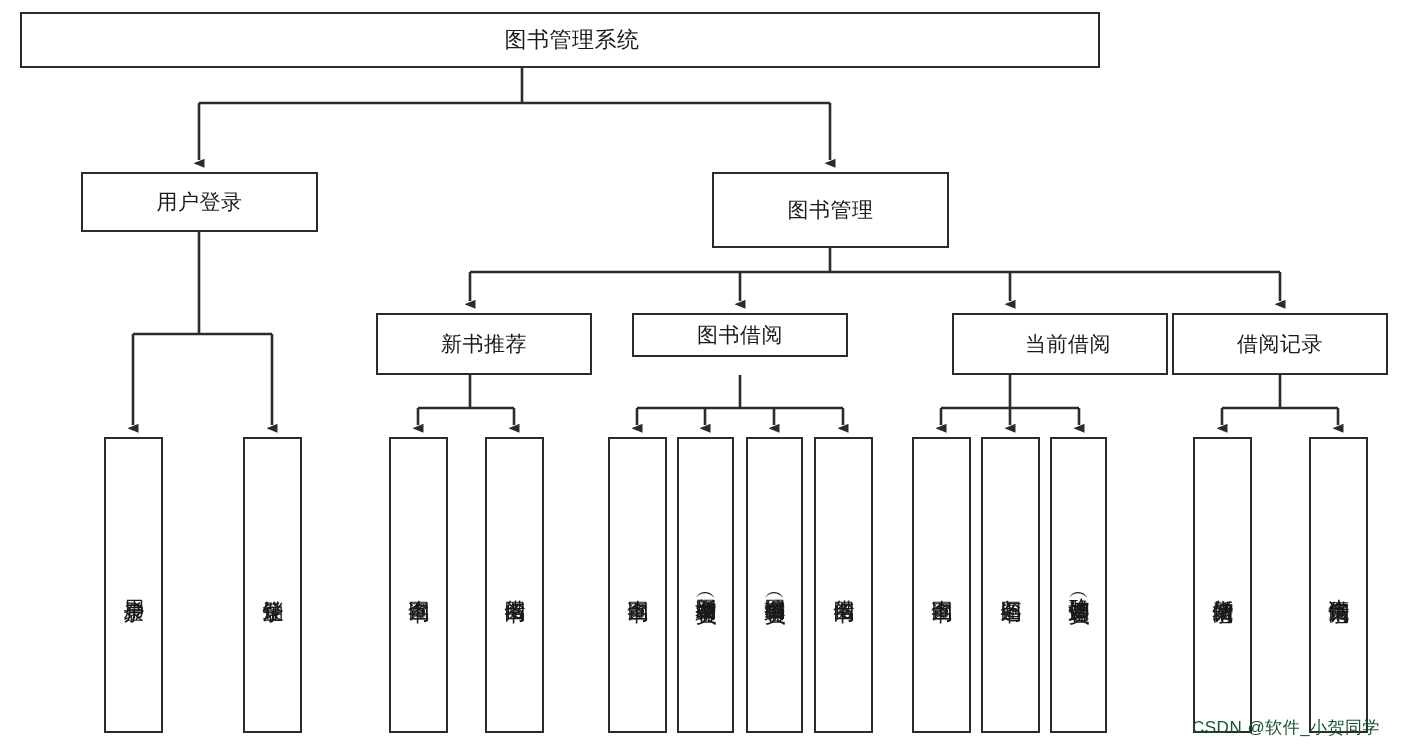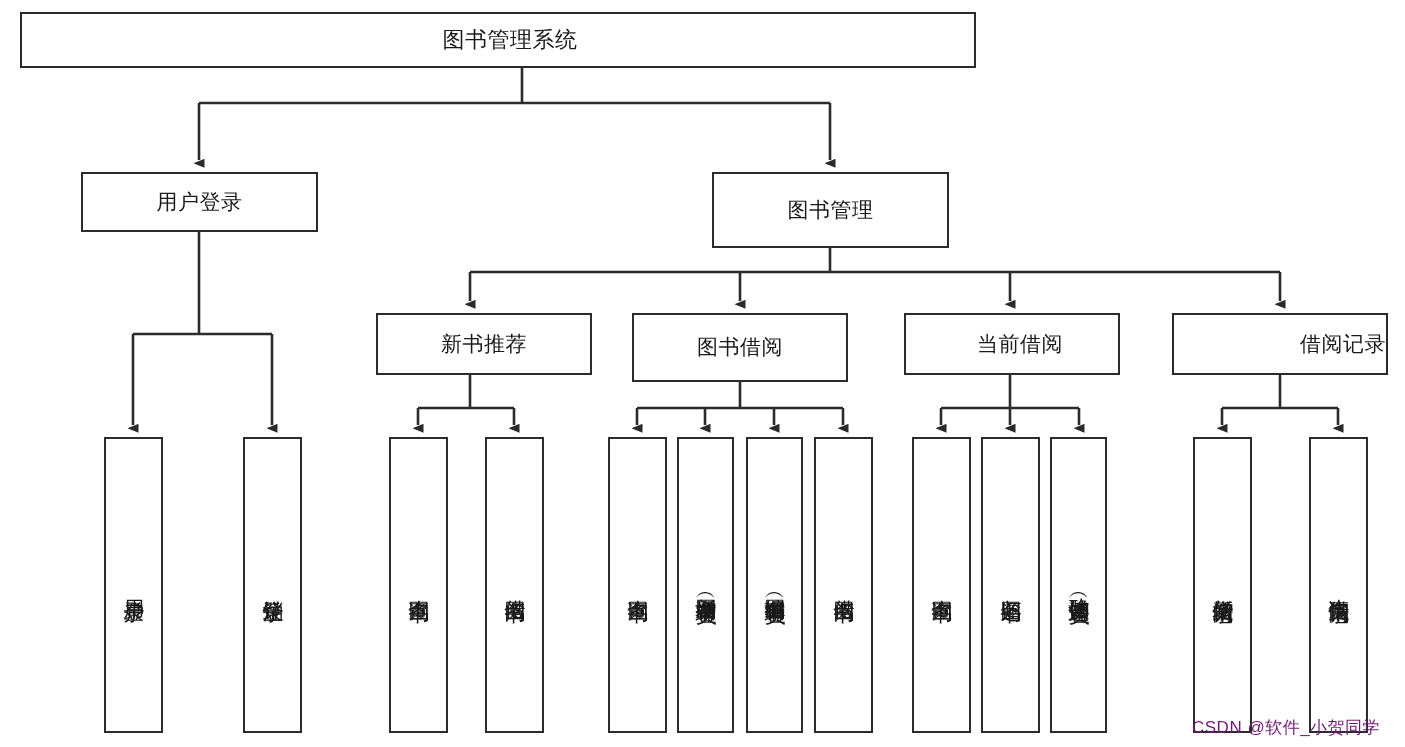--- a/index.html
+++ b/index.html
@@ -57,21 +57,21 @@
     writing-mode: vertical-rl;
     text-orientation: upright;
     font-size: 21px;
     line-height: 1.18;
     letter-spacing: 1px;
     white-space: nowrap;
   }
   .watermark {
     position: absolute;
     font-size: 17px;
-    color: #701a75;
+    color: #14532d;
     white-space: nowrap;
     z-index: 3;
     letter-spacing: 0.5px;
   }
 </style>
 </head>
 <body>
 
 <div id="canvas">
 
@@ -120,41 +120,41 @@
       <path d="M1010,408 L1010,425" marker-end="url(#arrow)"></path>
       <path d="M1079,408 L1079,425" marker-end="url(#arrow)"></path>
 
       <path d="M1280,375 L1280,408"></path>
       <path d="M1222,408 L1338,408"></path>
       <path d="M1222,408 L1222,425" marker-end="url(#arrow)"></path>
       <path d="M1338,408 L1338,425" marker-end="url(#arrow)"></path>
     </g>
   </svg>
 
-  <div class="node root h" style="left:20px; top:12px; width:956px; height:56px;padding-left:24px;">
+  <div class="node root h" style="left:20px; top:12px; width:1080px; height:56px;padding-left:24px;">
     <span class="node-label">图书管理系统</span>
   </div>
 
   <div class="node h" style="left:81px; top:172px; width:237px; height:60px;">
     <span class="node-label">用户登录</span>
   </div>
   <div class="node h" style="left:712px; top:172px; width:237px; height:76px;">
     <span class="node-label">图书管理</span>
   </div>
 
   <div class="node h" style="left:362px; top:313px; width:216px; height:62px;margin-left:14px;">
     <span class="node-label">新书推荐</span>
   </div>
-  <div class="node h" style="left:632px; top:313px; width:216px; height:69px;">
+  <div class="node h" style="left:632px; top:313px; width:216px; height:44px;">
     <span class="node-label">图书借阅</span>
   </div>
-  <div class="node h" style="left:904px; top:313px; width:216px; height:62px;padding-left:16px;">
+  <div class="node h" style="left:952px; top:313px; width:216px; height:62px;padding-left:16px;">
     <span class="node-label">当前借阅</span>
   </div>
-  <div class="node h" style="left:1172px; top:313px; width:216px; height:62px;justify-content:flex-end;">
+  <div class="node h" style="left:1172px; top:313px; width:216px; height:62px;">
     <span class="node-label">借阅记录</span>
   </div>
 
   <div class="node v" style="left:104px; top:437px; width:59px; height:296px;">
     <span class="node-label">用户登录</span>
   </div>
   <div class="node v" style="left:243px; top:437px; width:59px; height:296px;">
     <span class="node-label">注销登录</span>
   </div>
 

